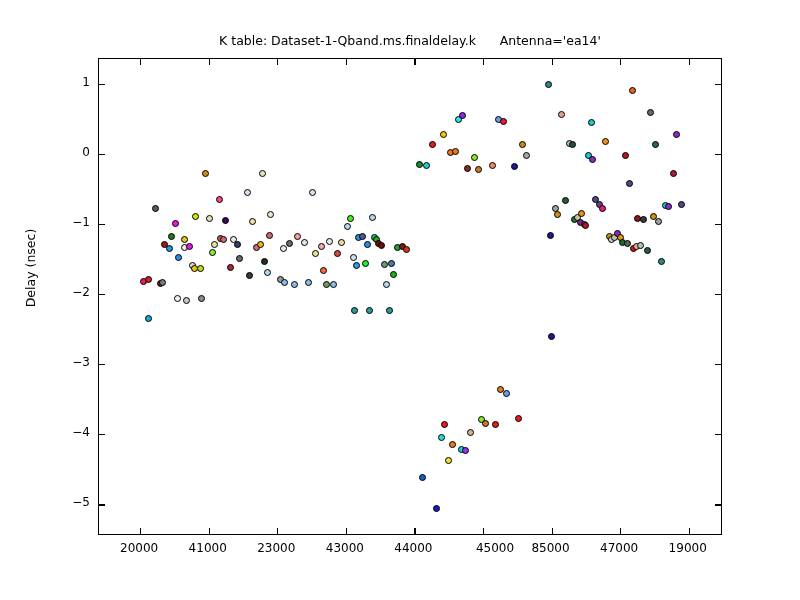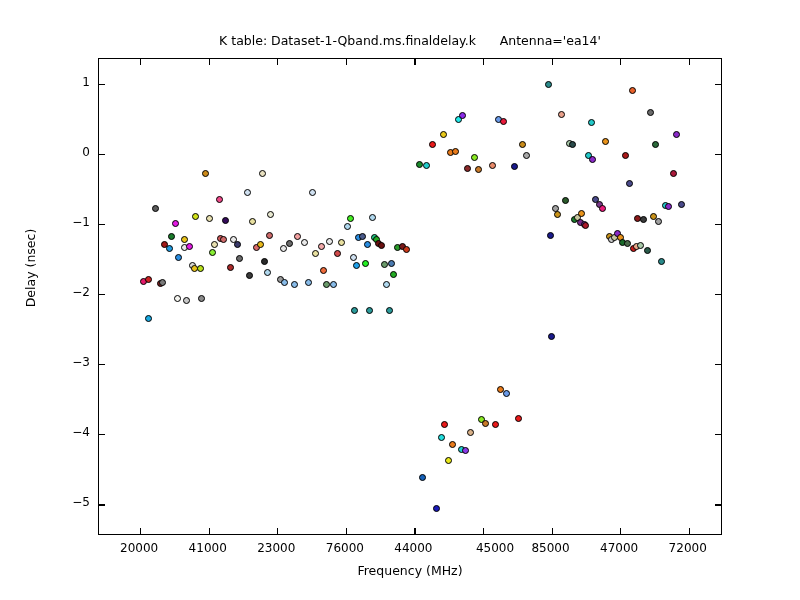--- a/index.html
+++ b/index.html
@@ -124,21 +124,20 @@
   }
 </style>
 </head>
 <body>
 
 <div id="figure">
 
   <div id="plot-title">K table: Dataset-1-Qband.ms.finaldelay.k      Antenna='ea14'</div>
 
   <div id="y-axis-title">Delay (nsec)</div>
-  <div id="x-axis-title">Frequency (MHz)</div>
 
   <div id="axes-area">
     <div id="canvas-layer">
         <div class="pt" style="left: 44.9143px; top: 222.366px; background: rgb(228, 26, 106);"></div>
         <div class="pt" style="left: 49.3714px; top: 220.963px; background: rgb(204, 34, 34);"></div>
         <div class="pt" style="left: 49.3714px; top: 259.544px; background: rgb(25, 169, 224);"></div>
         <div class="pt" style="left: 56.9143px; top: 149.413px; background: rgb(90, 90, 90);"></div>
         <div class="pt" style="left: 61.0286px; top: 224.471px; background: rgb(122, 32, 32);"></div>
         <div class="pt" style="left: 63.7714px; top: 223.068px; background: rgb(122, 122, 122);"></div>
         <div class="pt" style="left: 65.1429px; top: 185.89px; background: rgb(160, 24, 24);"></div>
@@ -337,21 +336,21 @@
       <div class="ylabel-text" style="left: 50px; width: 40px; top: 74.5515px;">1</div>
       <div class="ylabel-text" style="left: 50px; width: 40px; top: 144.699px;">0</div>
       <div class="ylabel-text" style="left: 50px; width: 40px; top: 214.846px;">−1</div>
       <div class="ylabel-text" style="left: 50px; width: 40px; top: 284.993px;">−2</div>
       <div class="ylabel-text" style="left: 50px; width: 40px; top: 355.14px;">−3</div>
       <div class="ylabel-text" style="left: 50px; width: 40px; top: 425.287px;">−4</div>
       <div class="ylabel-text" style="left: 50px; width: 40px; top: 495.434px;">−5</div>
       <div class="xlabel-text" style="left: 99.1429px; width: 80px; top: 541px;">20000</div>
       <div class="xlabel-text" style="left: 167.714px; width: 80px; top: 541px;">41000</div>
       <div class="xlabel-text" style="left: 236.286px; width: 80px; top: 541px;">23000</div>
-      <div class="xlabel-text" style="left: 304.857px; width: 80px; top: 541px;">76000</div>
+      <div class="xlabel-text" style="left: 304.857px; width: 80px; top: 541px;">43000</div>
       <div class="xlabel-text" style="left: 373.429px; width: 80px; top: 541px;">44000</div>
       <div class="xlabel-text" style="left: 455px; width: 80px; top: 541px;">45000</div>
       <div class="xlabel-text" style="left: 510.571px; width: 80px; top: 541px;">85000</div>
       <div class="xlabel-text" style="left: 579.143px; width: 80px; top: 541px;">47000</div>
-      <div class="xlabel-text" style="left: 647.714px; width: 80px; top: 541px;">72000</div>
+      <div class="xlabel-text" style="left: 647.714px; width: 80px; top: 541px;">19000</div>
     </div>
 
 </div>
 
 </body></html>

